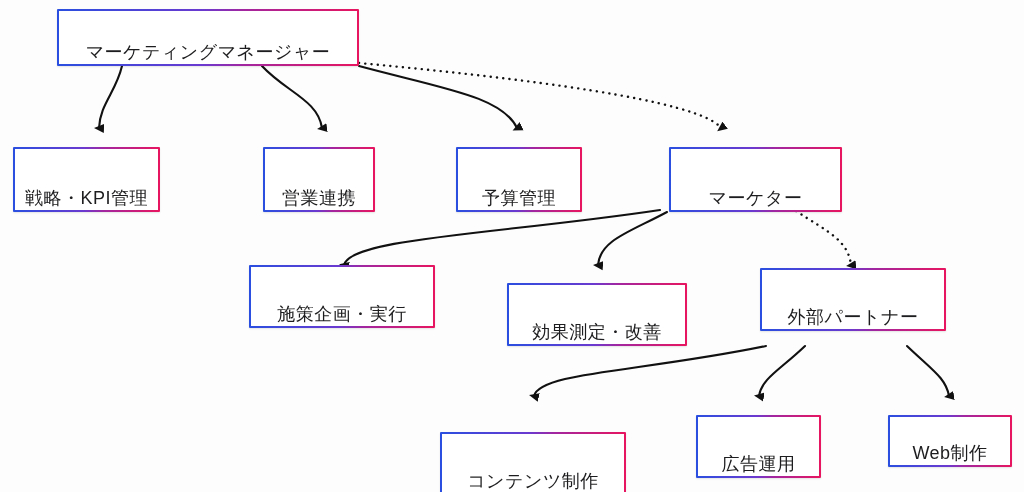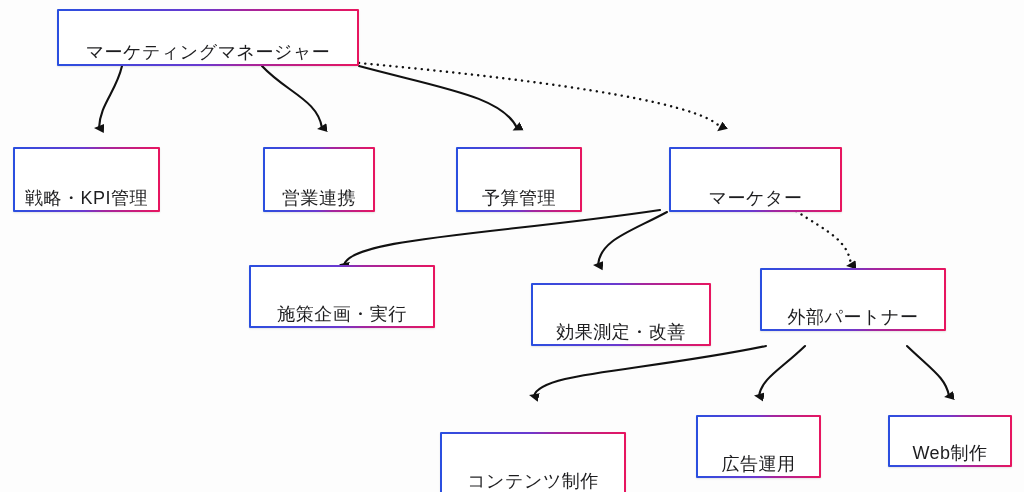--- a/index.html
+++ b/index.html
@@ -87,21 +87,21 @@
       </div>
       <div class="node" style="left: 456px; top: 147px; width: 126px; height: 65px;">
         <span class="node-label">予算管理</span>
       </div>
       <div class="node" style="left: 653px; top: 147px; width: 173px; height: 65px; margin-left: 16px;">
         <span class="node-label">マーケター</span>
       </div>
       <div class="node" style="left: 249px; top: 265px; width: 186px; height: 63px;">
         <span class="node-label">施策企画・実行</span>
       </div>
-      <div class="node" style="left: 507px; top: 283px; width: 180px; height: 63px; margin-left: 24px;">
+      <div class="node" style="left: 507px; top: 283px; width: 180px; height: 63px;">
         <span class="node-label">効果測定・改善</span>
       </div>
       <div class="node" style="left: 760px; top: 268px; width: 186px; height: 63px;">
         <span class="node-label">外部パートナー</span>
       </div>
       <div class="node" style="left: 440px; top: 432px; width: 186px; height: 63px;">
         <span class="node-label">コンテンツ制作</span>
       </div>
       <div class="node" style="left: 696px; top: 415px; width: 125px; height: 63px;">
         <span class="node-label">広告運用</span>

